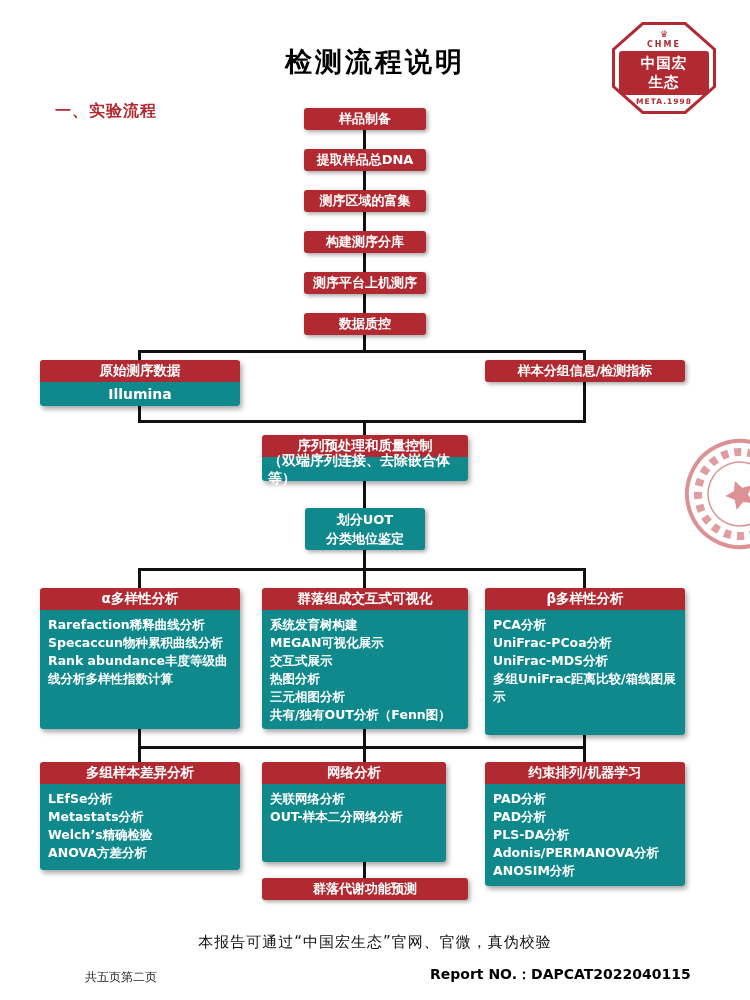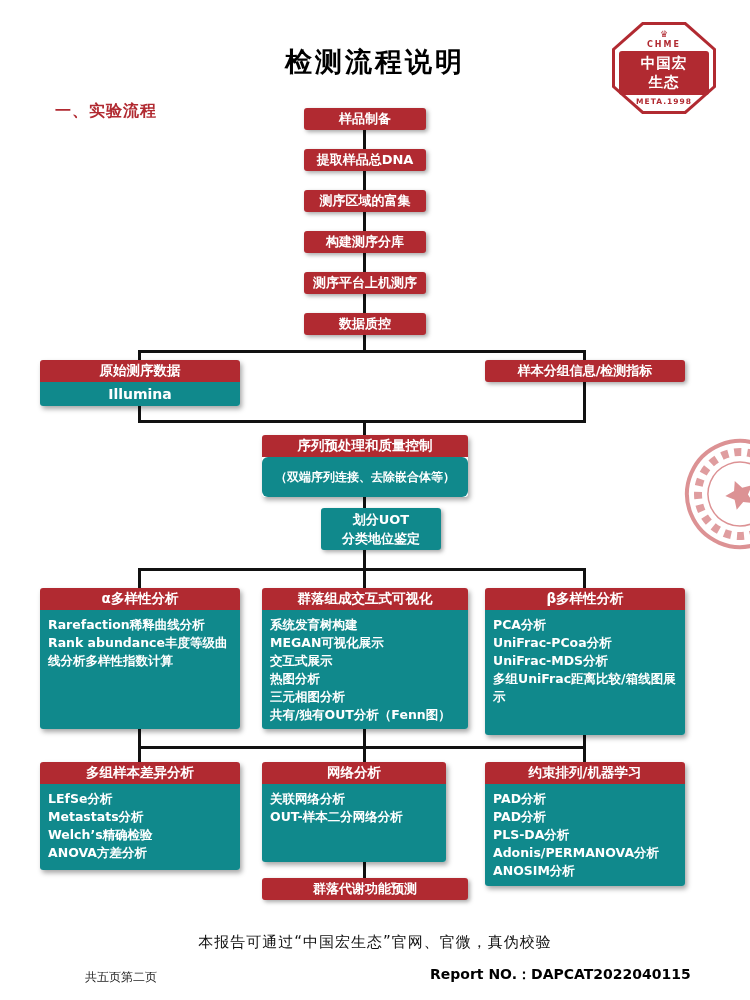--- a/index.html
+++ b/index.html
@@ -107,32 +107,33 @@
   <div class="rbox chain" style="top:313px;">数据质控</div>
 
   <div class="combo" style="left:40px;top:360px;width:200px;">
     <div class="hdr">原始测序数据</div>
     <div class="bd center" style="height:24px;font-size:14px;">Illumina</div>
   </div>
   <div class="rbox" style="left:485px;top:360px;width:200px;height:22px;">样本分组信息/检测指标</div>
 
   <div class="combo" style="left:262px;top:435px;width:206px;">
     <div class="hdr">序列预处理和质量控制</div>
-    <div class="bd center" style="height:40px;font-size:12px;border-radius:6px;">（双端序列连接、去除嵌合体等）</div>
-  </div>
-
-  <div class="tealbox" style="left:305px;top:508px;width:120px;height:42px;margin-left:16px;">
+    <div class="bd center" style="height:24px;font-size:14px;">（双端序列连接、去除嵌合体等）</div>
+  </div>
+
+  <div class="tealbox" style="left:305px;top:508px;width:120px;height:42px;">
     <div>划分UOT</div>
     <div>分类地位鉴定</div>
   </div>
 
   <div class="combo" style="left:40px;top:588px;width:200px;">
     <div class="hdr">α多样性分析</div>
     <div class="bd" style="height:119px;">
       <div class="item">Rarefaction稀释曲线分析</div>
+      <div class="item">Specaccun物种累积曲线分析</div>
       <div class="item">Rank abundance丰度等级曲线分析多样性指数计算</div>
     </div>
   </div>
 
   <div class="combo" style="left:262px;top:588px;width:206px;">
     <div class="hdr">群落组成交互式可视化</div>
     <div class="bd" style="height:119px;">
       <div class="item">系统发育树构建</div>
       <div class="item">MEGAN可视化展示</div>
       <div class="item">交互式展示</div>

